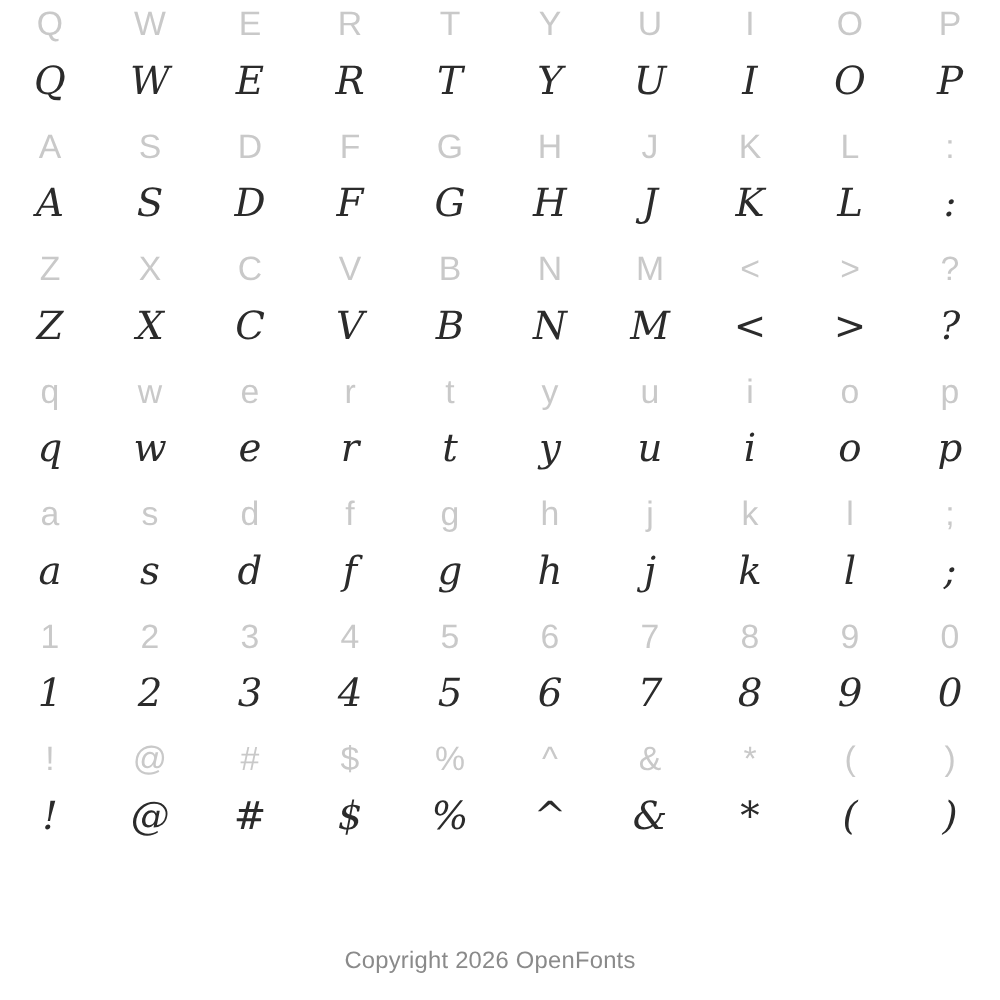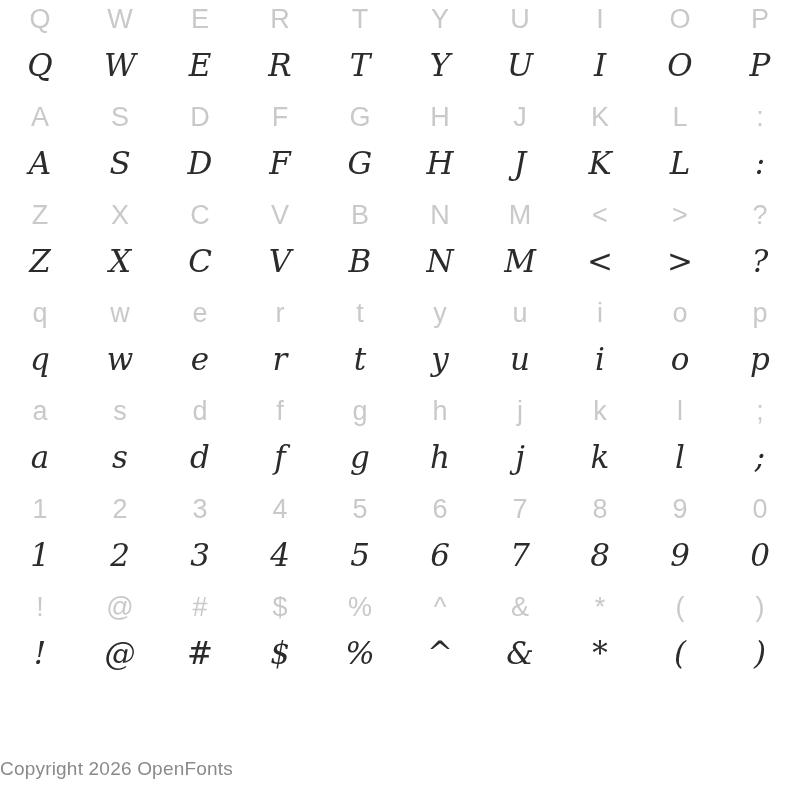--- a/index.html
+++ b/index.html
@@ -63,21 +63,21 @@
     box-sizing: border-box;
   }
   .pair {
     margin-bottom: 0px;
   }
   .copyright {
     position: absolute;
     left: 0;
     top: 758px;
     width: 784px;
-    text-align: left;
+    text-align: center;
     color: #8a8a8a;
     font-size: 19px;
     font-family: "Liberation Sans", sans-serif;
     letter-spacing: 0.2px;
   }
 </style>
 </head>
 <body>
 
 <div id="sheet">

